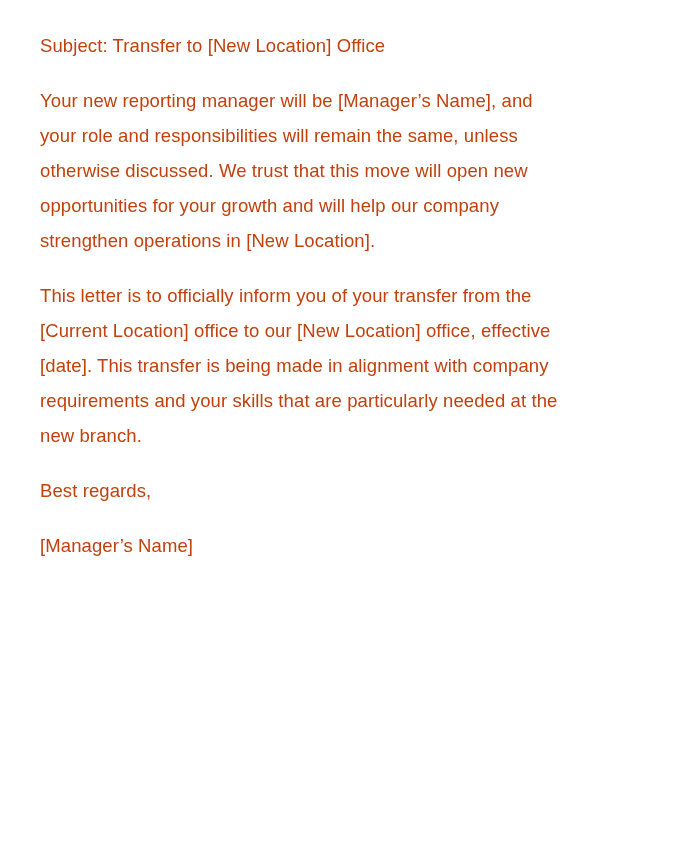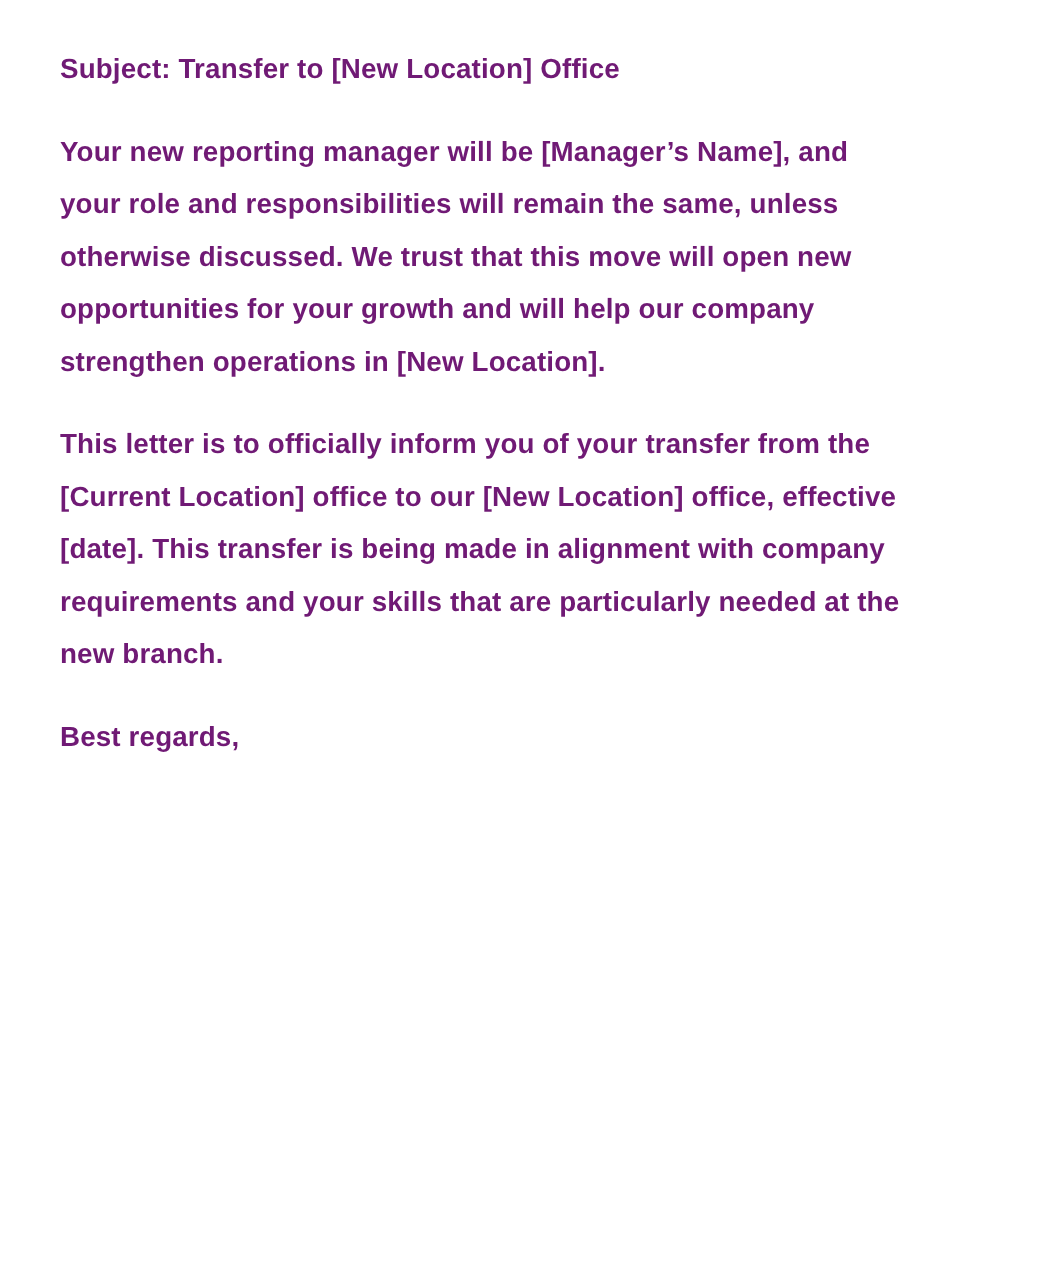--- a/index.html
+++ b/index.html
@@ -24,22 +24,22 @@
     font-size: 24px;
     line-height: 28px;
     font-weight: 700;
     color: #1b1b1b;
     margin: 0 0 14px 0;
     letter-spacing: -0.2px;
   }
   .doc-par {
     font-size: 18.5px;
     line-height: 35px;
-    font-weight: 700;
-    color: #701a75;
+    font-weight: 400;
+    color: #c2410c;
     margin: 0 0 20px 0;
     white-space: pre-line;
     letter-spacing: 0.1px;
   }
 </style>
 </head>
 <body>
 
 <div class="page">
 
@@ -54,14 +54,15 @@
 
   <p class="doc-par">This letter is to officially inform you of your transfer from the
 [Current Location] office to our [New Location] office, effective
 [date]. This transfer is being made in alignment with company
 requirements and your skills that are particularly needed at the
 new branch.</p>
 
 
   <p class="doc-par">Best regards,</p>
 
+  <p class="doc-par">[Manager’s Name]</p>
 
 </div>
 
 </body></html>

